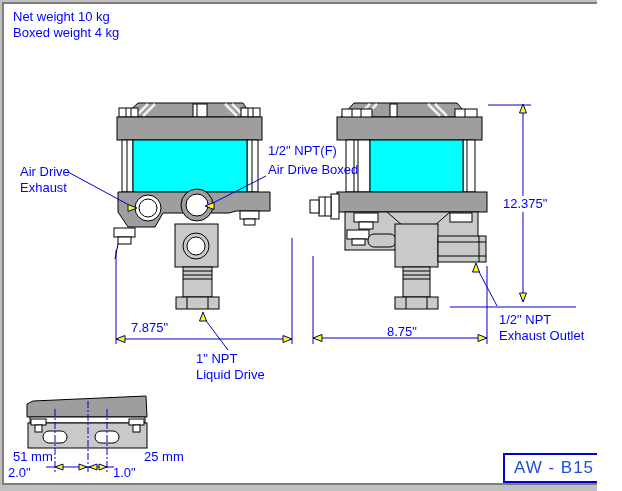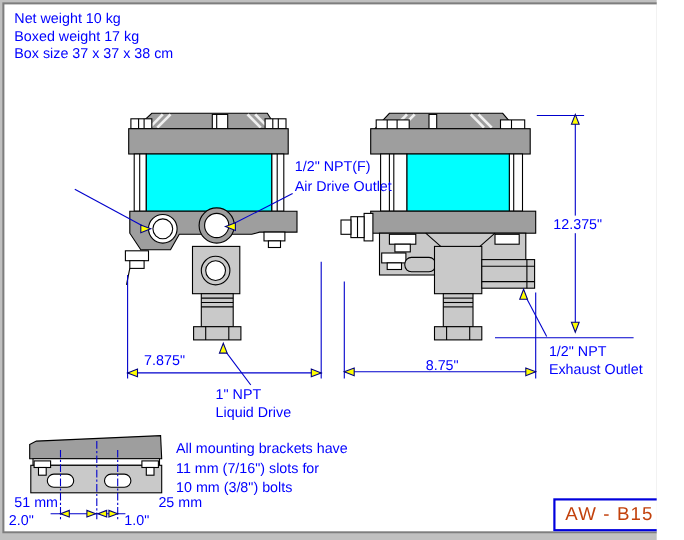--- a/index.html
+++ b/index.html
@@ -16,21 +16,21 @@
   svg.draw{position:absolute;left:0;top:0;}
   .lbl{
     position:absolute;color:#0000FF;font-size:13px;line-height:16px;
     white-space:nowrap;
   }
   .lbl span{display:block;}
   .note span{line-height:17.5px;}
   .dim-height{background:#FFFFFF;padding:0 2px;}
   .badge{
     position:absolute;left:503px;top:453px;width:98px;height:26px;
-    border:2px solid #0000DD;color:#c2410c;font-size:17px;
+    border:2px solid #0000DD;color:#1d4ed8;font-size:17px;
     display:flex;align-items:center;justify-content:center;
     letter-spacing:1px;background:#FFFFFF;
   }
 </style>
 </head>
 <body>
 
 <div class="stage">
   <div class="content"></div>
 
@@ -206,51 +206,49 @@
       <line x1="46" y1="467" x2="114" y2="467"></line>
       <polygon points="55,467 63,464 63,470" fill="#FFFF00" stroke="#000080"></polygon>
       <polygon points="87,467 79,464 79,470" fill="#FFFF00" stroke="#000080"></polygon>
       <polygon points="89,467 97,464 97,470" fill="#FFFF00" stroke="#000080"></polygon>
       <polygon points="107,467 99,464 99,470" fill="#FFFF00" stroke="#000080"></polygon>
     </g>
   </svg>
 
   <div class="lbl" style="left:13px;top:9px;">
     <span>Net weight 10 kg</span>
-    <span>Boxed weight 17 kg</span>
-    <span>Box size 37 x 37 x 38 cm</span>
-  </div>
-
+    <span>Boxed weight 4 kg</span>
+  </div>
+
+  <div class="lbl" style="left:20px;top:164px;">
+    <span>Air Drive</span>
+    <span>Exhaust</span>
+  </div>
 
   <div class="lbl" style="left:268px;top:141px;line-height:19px;">
     <span>1/2" NPT(F)</span>
-    <span>Air Drive Outlet</span>
+    <span>Air Drive Boxed</span>
   </div>
 
   <div class="lbl dim-height" style="left:501px;top:196px;">12.375"</div>
 
   <div class="lbl" style="left:131px;top:320px;">7.875"</div>
 
   <div class="lbl" style="left:387px;top:324px;">8.75"</div>
 
   <div class="lbl" style="left:196px;top:351px;">
     <span>1" NPT</span>
     <span>Liquid Drive</span>
   </div>
 
   <div class="lbl" style="left:499px;top:312px;">
     <span>1/2" NPT</span>
     <span>Exhaust Outlet</span>
   </div>
 
-  <div class="lbl note" style="left:160px;top:399px;">
-    <span>All mounting brackets have</span>
-    <span>11 mm (7/16") slots for</span>
-    <span>10 mm (3/8") bolts</span>
-  </div>
 
   <div class="lbl" style="left:13px;top:449px;">51 mm</div>
   <div class="lbl" style="left:8px;top:465px;">2.0"</div>
   <div class="lbl" style="left:108px;top:449px;margin-left:36px;">25 mm</div>
   <div class="lbl" style="left:113px;top:465px;">1.0"</div>
 
   <div class="badge">AW - B15</div>
 </div>
 
 </body></html>

